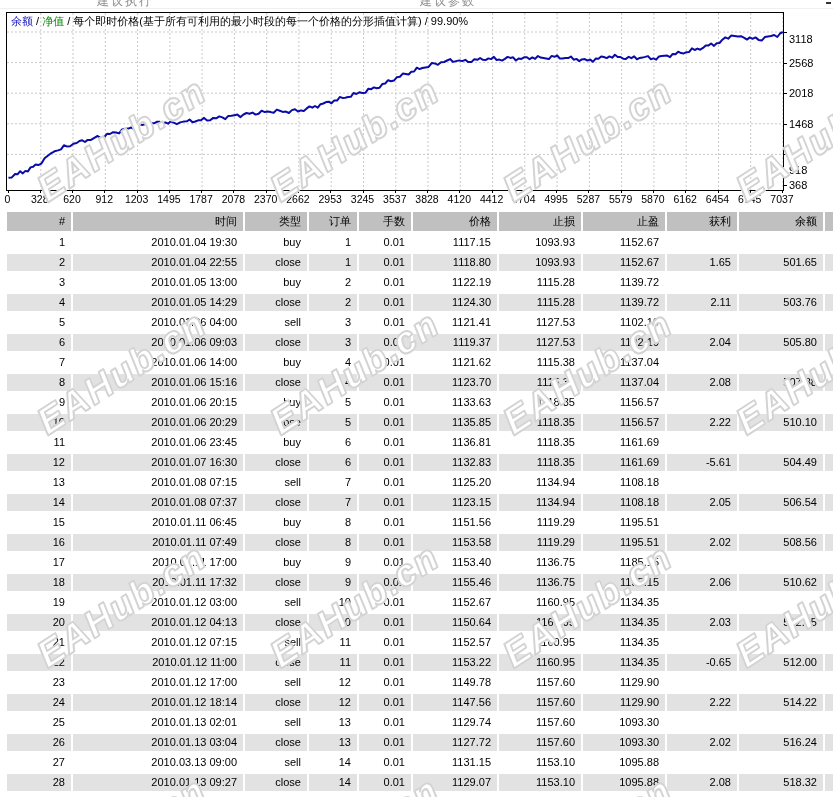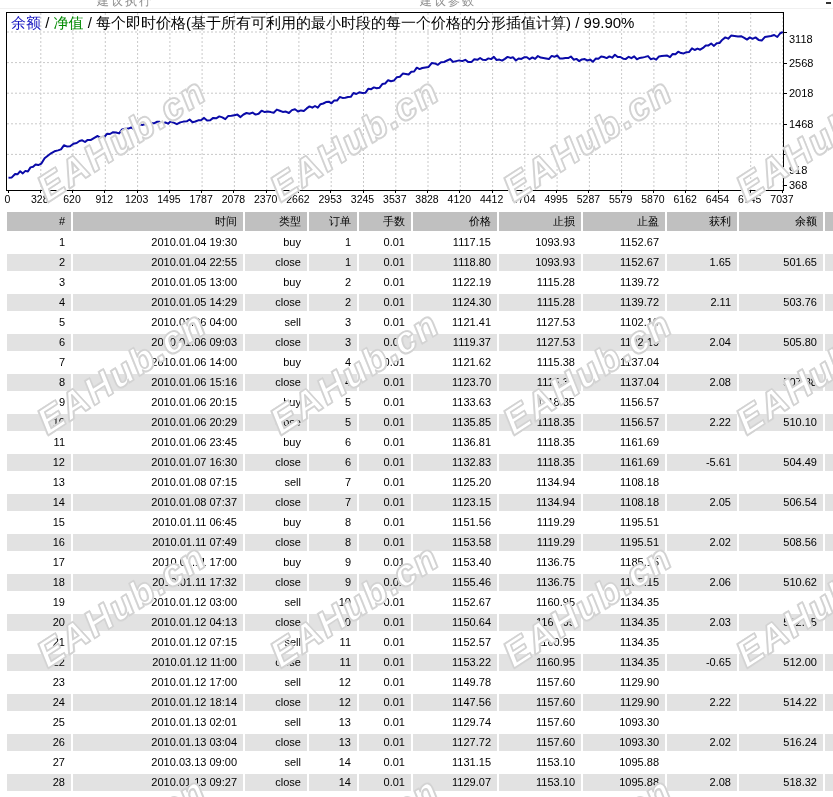--- a/index.html
+++ b/index.html
@@ -7,21 +7,21 @@
        font-family:"Liberation Sans",sans-serif;color:#000;}
   
   .topbar{position:absolute;left:0;top:0;width:833px;height:10px;overflow:hidden;}
   .topbar .frag{position:absolute;top:-7px;font-size:12px;color:#909090;letter-spacing:2px;white-space:nowrap;}
   #fragL{left:97px;} #fragR{left:420px;}
   .topline{position:absolute;left:0;top:8px;width:833px;height:1px;background:#f0f0f0;}
   .corner{position:absolute;left:826px;top:2px;width:5px;height:2px;background:#333;}
   
   .chart-panel{position:absolute;left:6px;top:12px;width:776px;height:177px;border:1px solid #000;background:#fff;}
   #chartSvg{position:absolute;left:0;top:0;display:block;}
-  .legend{position:absolute;left:4px;top:1px;font-size:15px;white-space:nowrap;z-index:3;}
+  .legend{position:absolute;left:4px;top:1px;font-size:11px;white-space:nowrap;z-index:3;}
   .lg-balance{color:#1818c0;}
   .lg-equity{color:#008a00;}
   .ytick{position:absolute;width:4px;height:1px;background:#000;}
   .ylabel{position:absolute;left:789px;font-size:11px;}
   .xtick{position:absolute;top:190px;width:1px;height:3px;background:#000;}
   .xlabel{position:absolute;top:193px;width:44px;text-align:center;font-size:10.5px;}
   
   .table{position:absolute;left:7px;top:212px;width:826px;background:#fff;}
   .trow{display:grid;grid-template-columns:64px 170px 62px 48px 52px 84px 82px 82px 70px 84px 8px;
         column-gap:2px;height:20px;}

